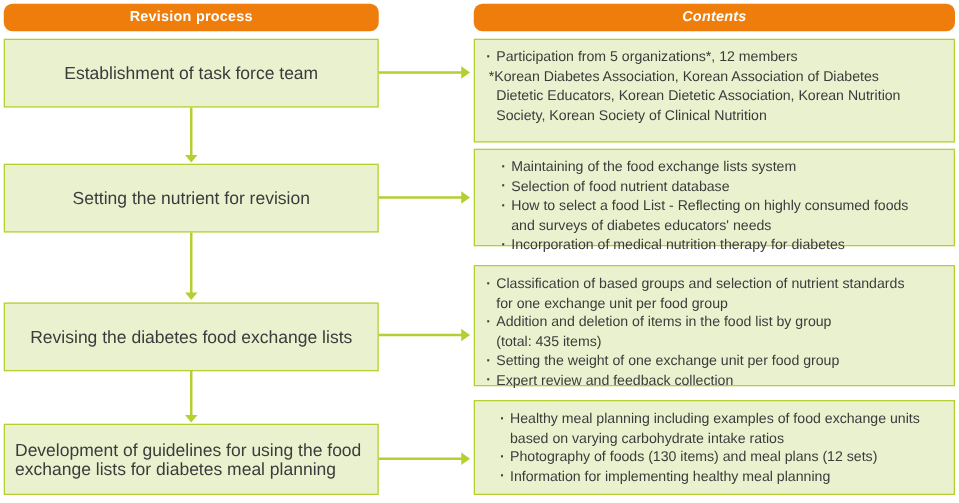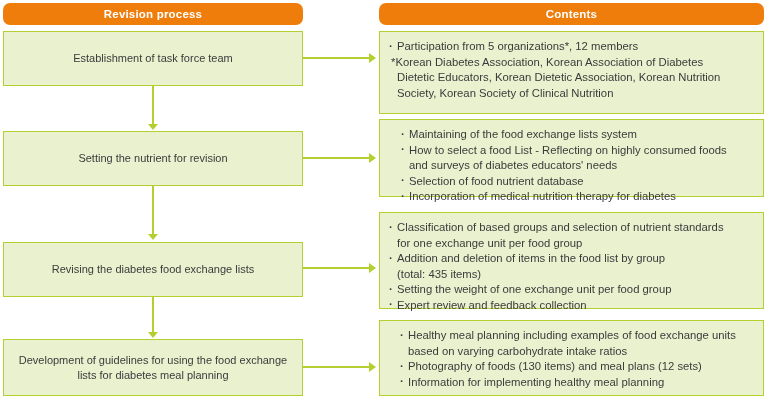--- a/index.html
+++ b/index.html
@@ -28,36 +28,35 @@
     color: #ffffff;
     font-size: 11.5px;
     font-weight: bold;
     letter-spacing: .2px;
     display: flex;
     align-items: center;
     justify-content: center;
     box-sizing: border-box;
   }
   #hdr-left  { left: 3px;   top: 3px; width: 300px; height: 22px; }
-  #hdr-right { left: 379px; top: 3px; width: 385px; height: 22px; }
+  #hdr-right { left: 379px; top: 3px; width: 385px; height: 22px; font-style: italic; }
 
   
   .box {
     position: absolute;
     background: #eaf1cf;
     border: 1.3px solid #b4cf30;
     box-sizing: border-box;
   }
   .proc {
     display: flex;
     align-items: center;
     justify-content: center;
-    text-align: center;
     color: #3b3b3b;
-    font-size: 11px;
+    font-size: 14px;
     line-height: 15px;
     padding: 0 8px;
   }
   .cont {
     color: #3b3b3b;
     font-size: 11.3px;
     line-height: 15.6px;
     padding: 7px 9px 6px 9px;
   }
   .cont ul {
@@ -162,23 +161,23 @@
       <li class="bul">Participation from 5 organizations*, 12 members</li>
       <li class="star">*Korean Diabetes Association, Korean Association of Diabetes
 Dietetic Educators, Korean Dietetic Association, Korean Nutrition
 Society, Korean Society of Clinical Nutrition</li>
     </ul>
   </div>
 
   <div class="box cont" id="cont-1">
     <ul>
       <li class="bul">Maintaining of the food exchange lists system</li>
+      <li class="bul">Selection of food nutrient database</li>
       <li class="bul">How to select a food List - Reflecting on highly consumed foods
 and surveys of diabetes educators' needs</li>
-      <li class="bul">Selection of food nutrient database</li>
       <li class="bul">Incorporation of medical nutrition therapy for diabetes</li>
     </ul>
   </div>
 
   <div class="box cont" id="cont-2">
     <ul>
       <li class="bul">Classification of based groups and selection of nutrient standards
 for one exchange unit per food group</li>
       <li class="bul">Addition and deletion of items in the food list by group
 (total: 435 items)</li>

